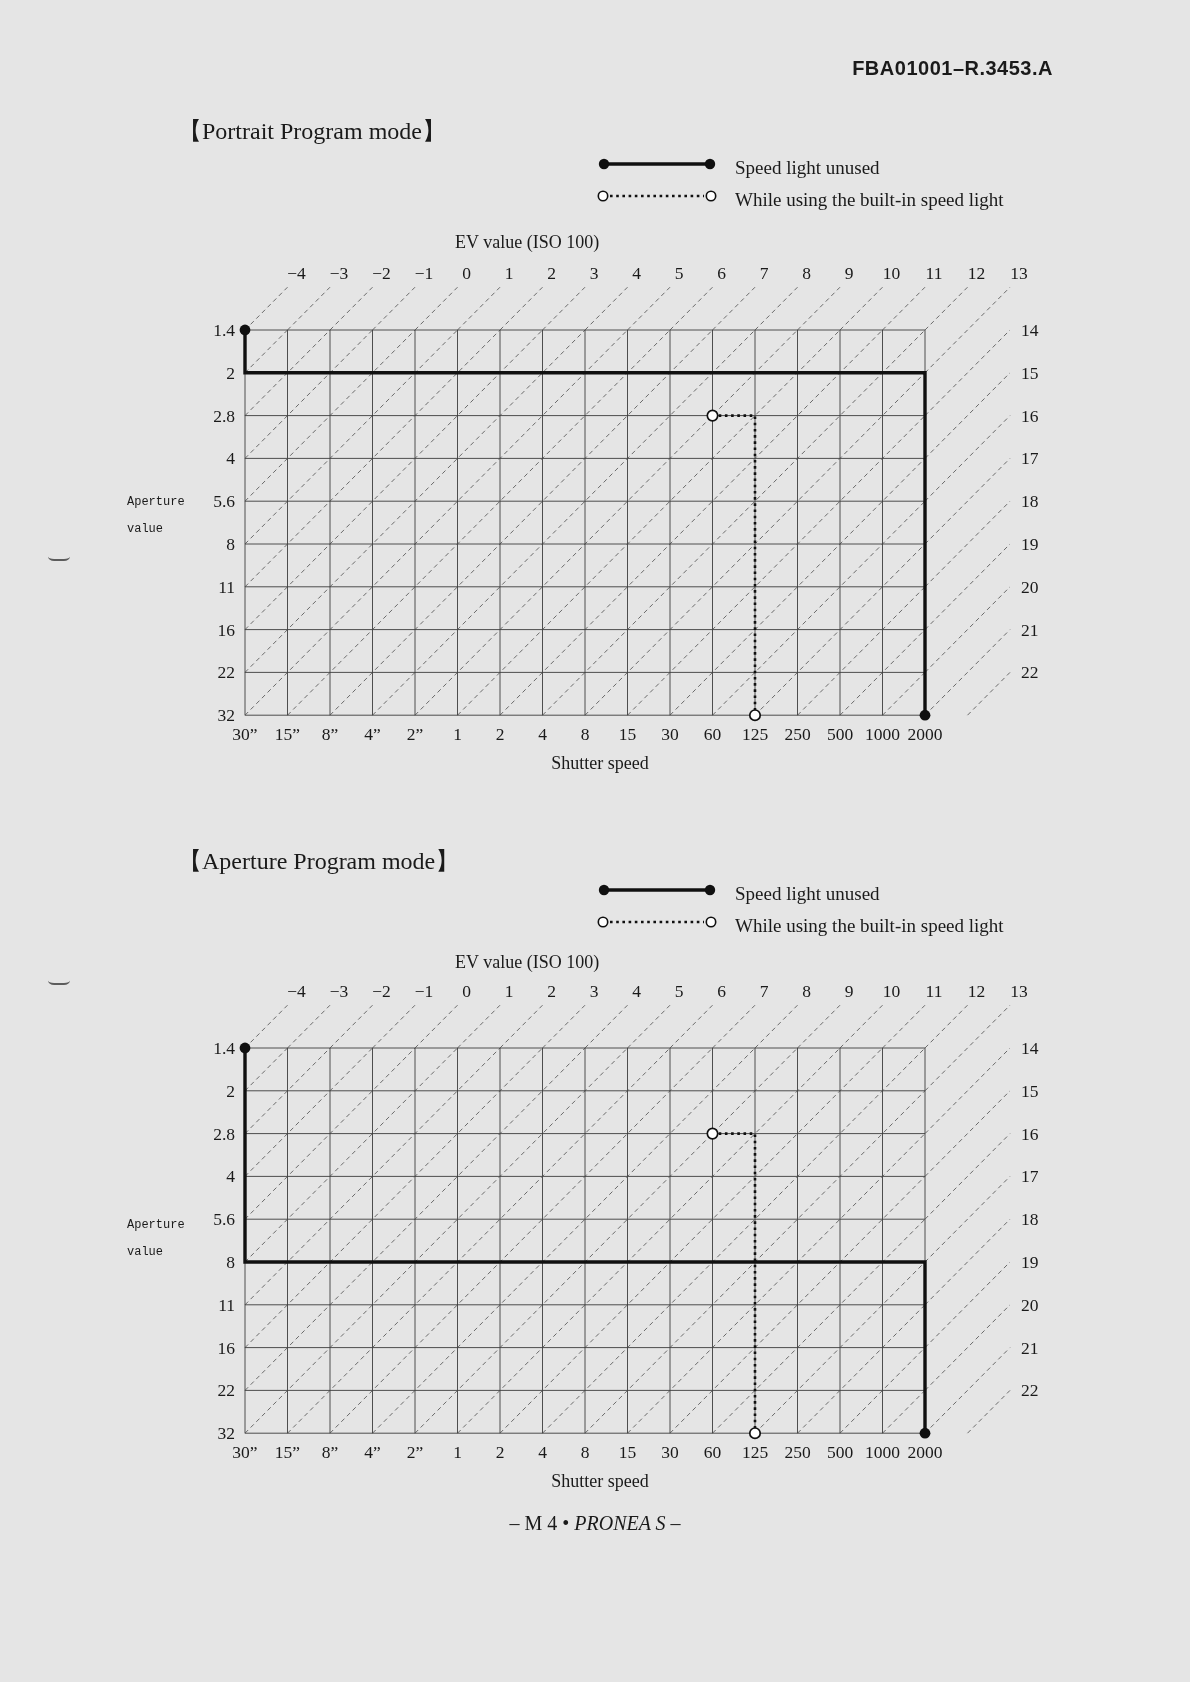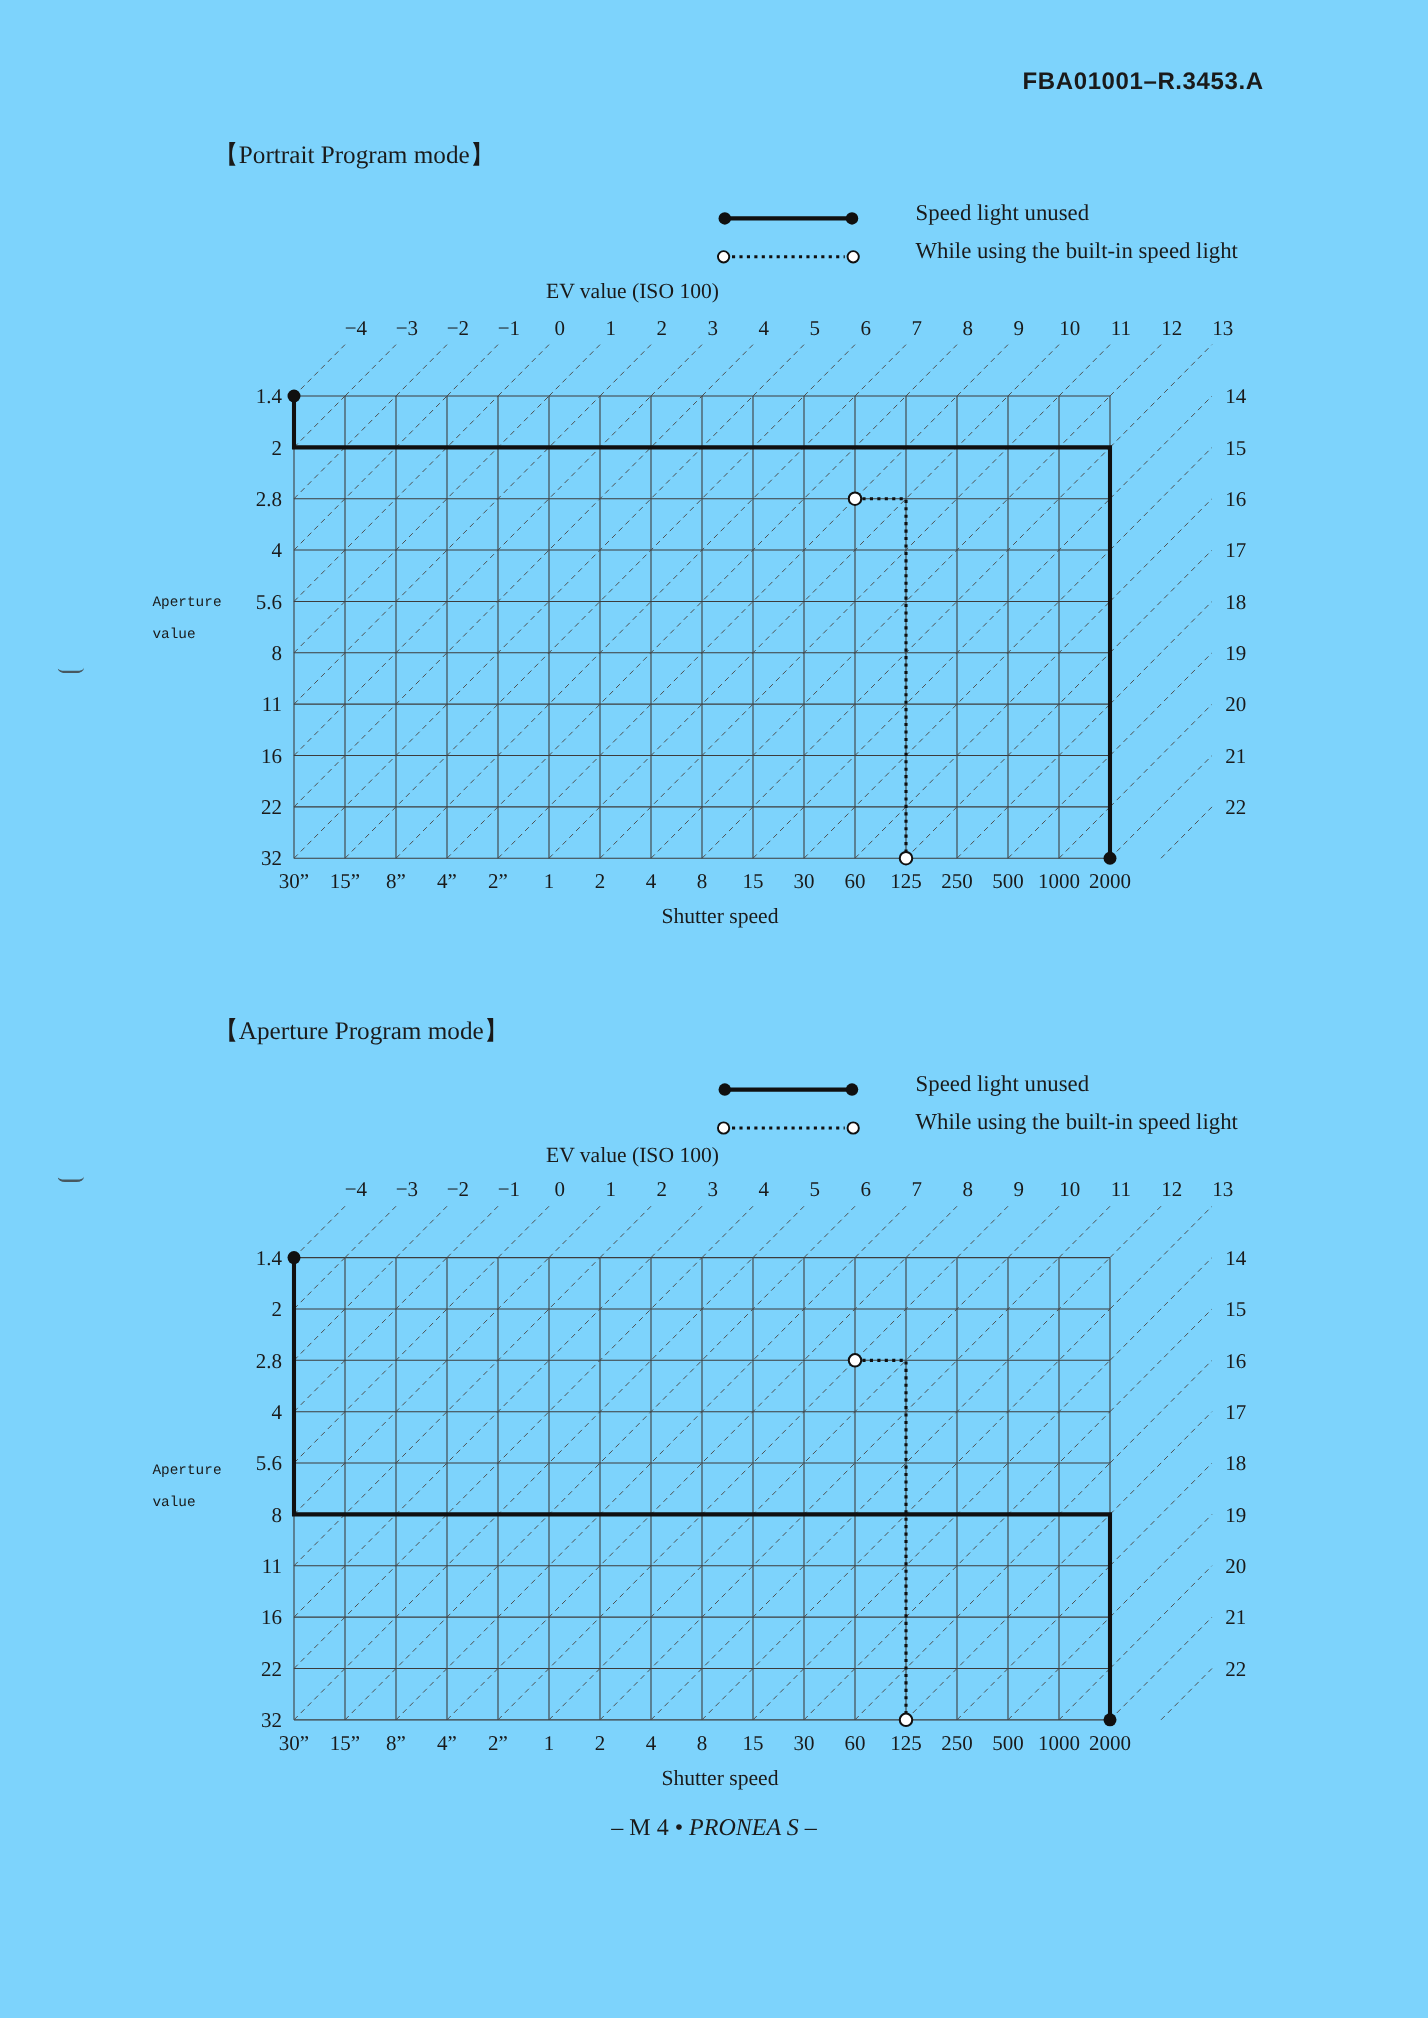--- a/index.html
+++ b/index.html
@@ -1,38 +1,38 @@
 <!DOCTYPE html>
 <html><head>
 <meta charset="utf-8">
 <style>
   * { margin:0; padding:0; box-sizing:border-box; }
   html,body { background:#ffffff; }
   .page {
     position:relative; width:1190px; height:1682px; margin:0 auto;
-    background:#7dd3fc; color:#1a1a1a;
+    background:#e5e5e5; color:#1a1a1a;
     font-family:"Liberation Serif","DejaVu Serif",serif;
     overflow:hidden;
   }
   .header-code {
     position:absolute; top:57px; right:137px;
     font-family:"Liberation Sans","DejaVu Sans",sans-serif;
     font-weight:bold; font-size:20px; letter-spacing:0.5px;
   }
   .chart-block { position:absolute; left:0; width:100%; }
   #portrait-block  { top:115px; }
   #landscape-block { top:845px; }
   .chart-title {
     position:absolute; left:178px; top:0;
-    font-size:21px; font-weight:normal;
+    font-size:24px; font-weight:normal;
     font-family:"Liberation Serif","DejaVu Sans","DejaVu Serif",serif;
   }
   .legend { position:absolute; left:596px; top:42px; }
   #landscape-block .legend { top:38px; }
-  .legend-row { display:flex; align-items:flex-end; height:32px;gap:28px; }
+  .legend-row { display:flex; align-items:flex-start; height:32px; }
   .legend-glyph { margin-right:17px; flex:0 0 auto; }
   .legend-label { font-size:19px; white-space:nowrap; }
   .ev-title {
     position:absolute; left:455px; top:117px; width:300px;
     font-size:18px;
   }
   #landscape-block .ev-title { top:107px; }
   .aperture-label {
     position:absolute; left:127px; top:374px;
     font-size:12px; line-height:27px;font-family:Liberation Mono, monospace;

